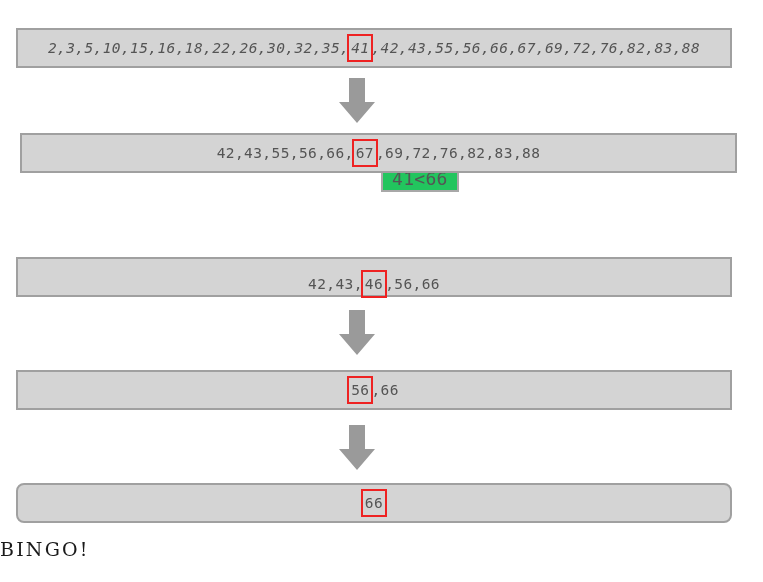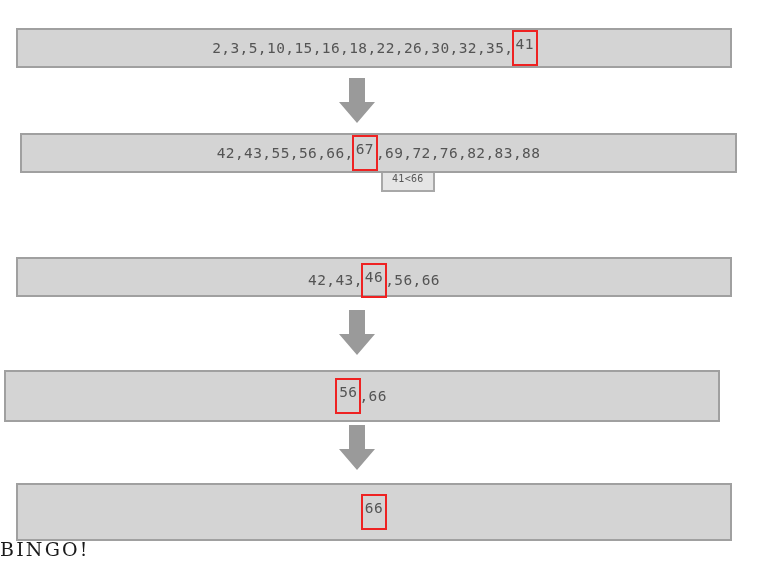--- a/index.html
+++ b/index.html
@@ -43,21 +43,21 @@
     display: flex;
     align-items: center;
   }
   .seg {
     white-space: pre;
   }
   .hl {
     position: relative;
     outline: 2px solid #ee2222;
     outline-offset: 1px;
-    padding: 4px 1px 11px 1px;
+    padding: 4px 1px 4px 1px;
     margin: 0 1px;
     z-index: 3;
   }
 
   
   .step {
     position: absolute;
     left: 0;
     width: 763px;
     height: 46px;
@@ -67,30 +67,30 @@
     left: 335px;
     top: 0;
     width: 44px;
     height: 46px;
   }
   .arrow svg {
     display: block;
   }
   .cmp {
     position: absolute;
-    background: #e5e5e5;
+    background: #22c55e;
     border: 2px solid #a8a8a8;
     box-sizing: border-box;
     height: 28px;
     padding: 0 9px;
     display: flex;
     align-items: center;
     justify-content: center;
     font-family: "DejaVu Sans Mono", monospace;
-    font-size: 10px;
+    font-size: 18px;
     color: #555555;
     letter-spacing: 0.3px;
     white-space: pre;
   }
 
   
   #bingo {
     position: absolute;
     left: 0;
     top: 538px;
@@ -101,23 +101,23 @@
     letter-spacing: 2.2px;
     color: #1a1a1a;
     font-weight: 400;
   }
 </style>
 </head>
 <body>
 
 <div id="diagram">
 
-  <div class="bar" style="left:16px; top:28px; width:716px; height:40px;">
+  <div class="bar" style="left:16px; top:28px; width:716px; height:40px;font-style:italic;">
     <div class="bar-text">
-      <span class="seg">2,3,5,10,15,16,18,22,26,30,32,35,</span><span class="hl">41</span>
+      <span class="seg">2,3,5,10,15,16,18,22,26,30,32,35,</span><span class="hl">41</span><span class="seg">,42,43,55,56,66,67,69,72,76,82,83,88</span>
     </div>
   </div>
 
   <div class="step" style="top:78px;">
     <div class="arrow">
       <svg width="44" height="46" viewBox="0 0 44 46">
         <polygon points="14,0 30,0 30,24 40,24 22,45 4,24 14,24" fill="#9a9a9a"></polygon>
       </svg>
     </div>
     <div class="cmp" style="left:381px; top:86px;">41&lt;66</div>
@@ -138,36 +138,36 @@
 
   <div class="step" style="top:310px;">
     <div class="arrow">
       <svg width="44" height="46" viewBox="0 0 44 46">
         <polygon points="14,0 30,0 30,24 40,24 22,45 4,24 14,24" fill="#9a9a9a"></polygon>
       </svg>
     </div>
 
   </div>
 
-  <div class="bar" style="left:4px; top:370px; width:716px; height:52px;">
+  <div class="bar" style="left:16px; top:370px; width:716px; height:40px;">
     <div class="bar-text">
       <span class="seg"></span><span class="hl">56</span><span class="seg">,66</span>
     </div>
   </div>
 
   <div class="step" style="top:425px;">
     <div class="arrow">
       <svg width="44" height="46" viewBox="0 0 44 46">
         <polygon points="14,0 30,0 30,24 40,24 22,45 4,24 14,24" fill="#9a9a9a"></polygon>
       </svg>
     </div>
 
   </div>
 
-  <div class="bar" style="left:16px; top:483px; width:716px; height:58px;">
+  <div class="bar" style="left:16px; top:483px; width:716px; height:40px;border-radius:8px;">
     <div class="bar-text">
       <span class="seg"></span><span class="hl">66</span><span class="seg"></span>
     </div>
   </div>
 
   <div id="bingo">BINGO!</div>
 
 </div>
 
 </body></html>

